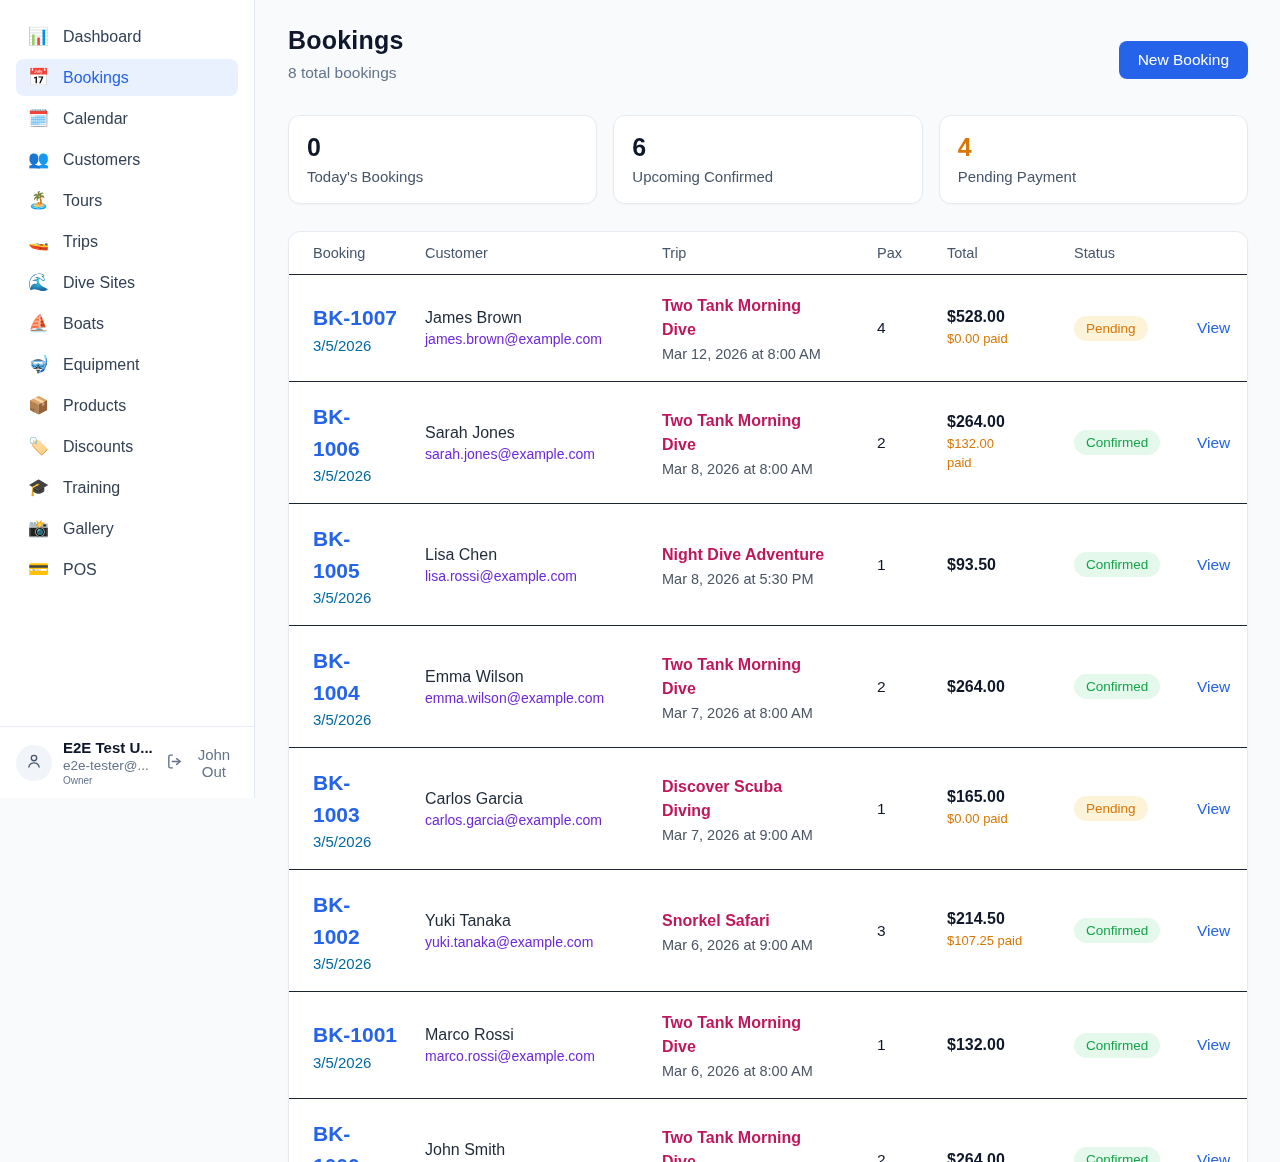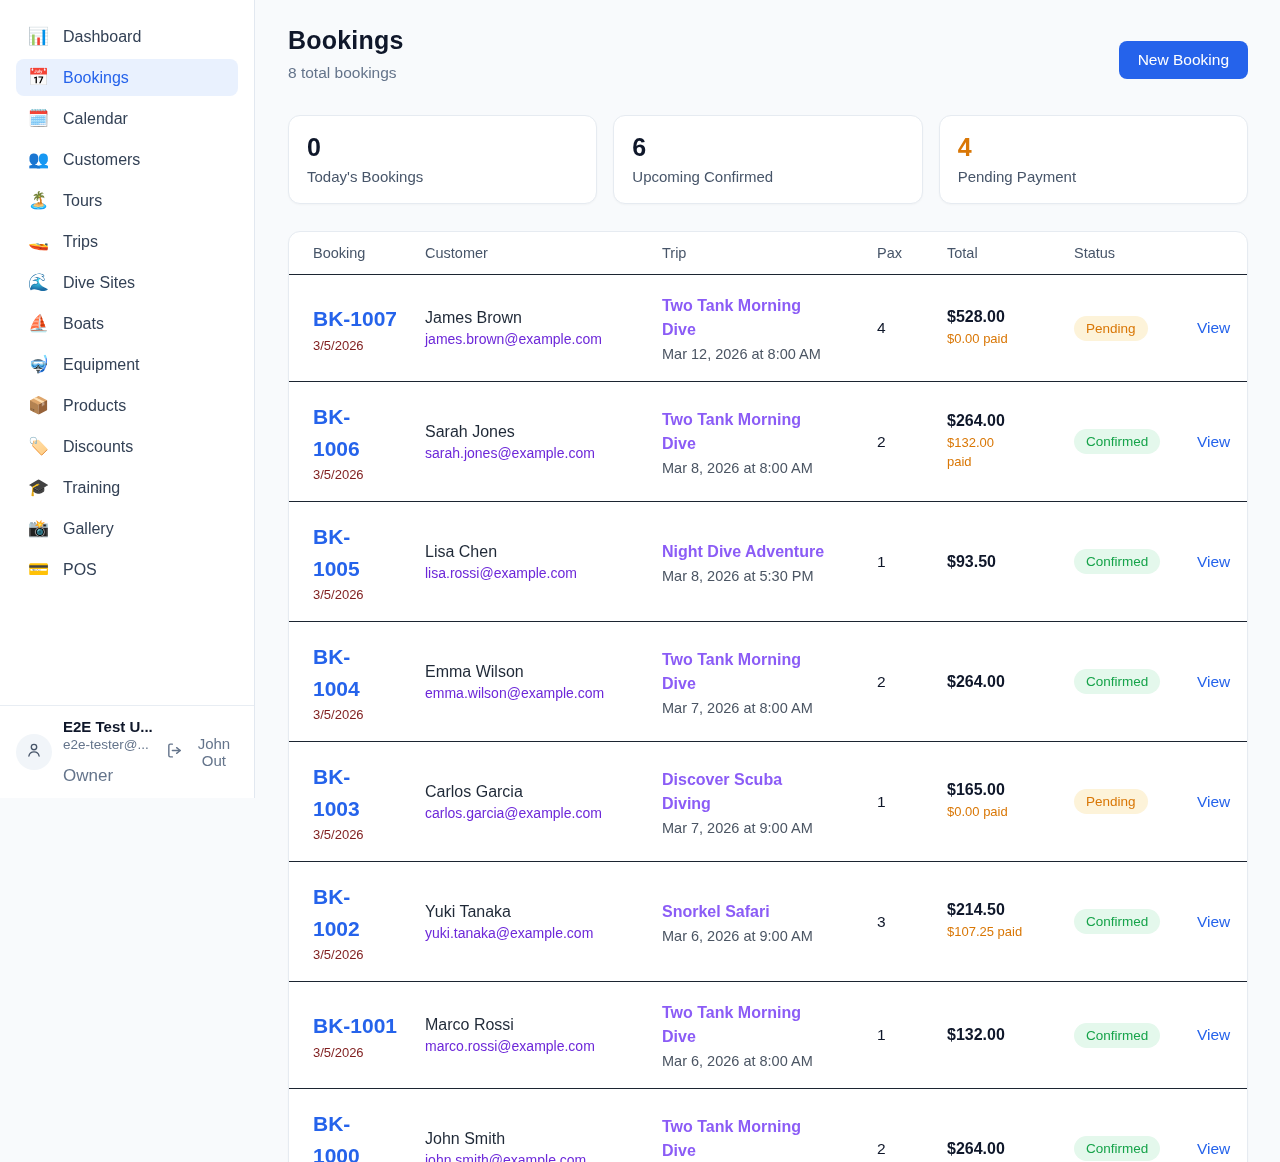--- a/index.html
+++ b/index.html
@@ -13,21 +13,21 @@
   .brand-domain { margin-top: 7px; font-size: 14.5px; color: #334155; }
   .nav { padding: 18px 16px 8px 16px; }
   .nav-item { display: flex; align-items: center; gap: 13px; padding: 8px 12px; margin-bottom: 4px; border-radius: 8px; font-size: 16px; color: #334155; cursor: pointer; }
   .nav-item.active { background: #e9f1fe; color: #2563eb; }
   .nav-icon { width: 22px; font-size: 17px; text-align: center; flex: 0 0 22px; }
   .user-box { margin-top: auto; border-top: 1px solid #e8edf3; padding: 12px 16px; display: flex; align-items: center; gap: 11px; }
   .avatar { width: 36px; height: 36px; border-radius: 50%; background: #f1f5f9; color: #475569; display: flex; align-items: center; justify-content: center; flex: 0 0 36px; }
   .user-info { min-width: 0; width: 108px; }
   .user-name { font-size: 15px; font-weight: 700; color: #0f172a; white-space: nowrap; overflow: hidden; }
   .user-email { font-size: 13.5px; color: #64748b; margin-top: 2px; white-space: nowrap; overflow: hidden; }
-  .user-role { font-size: 17px; color: #64748b; margin-top: 14px; }
+  .user-role { font-size: 10px; color: #64748b; margin-top: 2px; }
   .signout { margin-left: auto; display: flex; align-items: center; gap: 7px; color: #64748b; font-size: 15px; background: none; border: none; cursor: pointer; font-family: inherit; }
 
   
   .main { flex: 1; min-width: 0; padding: 26px 32px 32px 33px; }
   .page-header { display: flex; align-items: flex-start; justify-content: space-between; }
   .page-title { font-size: 25px; font-weight: 700; color: #0f172a; letter-spacing: .2px; }
   .page-subtitle { margin-top: 9px; font-size: 15.5px; color: #64748b; }
   .btn-primary { background: #2563eb; color: #fff; border: none; border-radius: 8px; height: 38px; padding: 8px 19px; font-size: 15.5px; font-weight: 500; font-family: inherit; cursor: pointer; margin-top: 15px; }
 
   .stats { display: flex; gap: 16px; margin-top: 33px; }
@@ -42,24 +42,24 @@
   .filter-btn { margin-left: 20px; padding: 8px 14px; background: none; border: none; font-size: 15.5px; color: #111827; font-family: inherit; cursor: pointer; }
 
   
   .table-card { margin-top: 27px; background: #fff; border: 1px solid #e6ebf1; border-radius: 12px; overflow: hidden; box-shadow: 0 1px 2px rgba(15,23,42,.03); }
   .tgrid { display: grid; grid-template-columns: 112px 237px 215px 70px 127px 123px 1fr; align-items: center; }
   .thead { padding: 0 24px; height: 43px; border-bottom: 1px solid #1c2531; }
   .th { font-size: 14.5px; color: #475569; font-weight: 500; }
   .trow { padding: 19px 24px; border-bottom: 1px solid #1c2531; }
   .trow:last-child { border-bottom: none; }
   .bk-id { color: #2563eb; font-size: 21px; font-weight: 600; white-space: pre-line; line-height: 1.5; text-decoration: none; cursor: pointer; }
-  .bk-date { font-size: 13px; color: #7f1d1d; margin-top: 3px; }
+  .bk-date { font-size: 15px; color: #0369a1; margin-top: 3px; }
   .cust-name { font-size: 16px; color: #1f2937; font-weight: 500; }
   .cust-email { font-size: 14px; color: #6d28d9; margin-top: 4px; }
-  .trip-name { font-size: 16px; font-weight: 600; color: #8b5cf6; white-space: pre-line; line-height: 1.5; }
+  .trip-name { font-size: 16px; font-weight: 600; color: #be185d; white-space: pre-line; line-height: 1.5; }
   .trip-time { font-size: 14.5px; color: #4b5563; margin-top: 4px; }
   .col-pax { font-size: 15.5px; color: #0f172a; }
   .total-amount { font-size: 16px; font-weight: 700; color: #0f172a; }
   .total-paid { font-size: 13px; color: #d97706; margin-top: 4px; white-space: pre-line; line-height: 1.45; }
   .badge { display: inline-block; padding: 5px 12px; border-radius: 999px; font-size: 13.5px; font-weight: 500; }
   .view-link { color: #2563eb; font-size: 15.5px; font-weight: 500; text-decoration: none; cursor: pointer; }
 </style>
 </head>
 <body>
 

